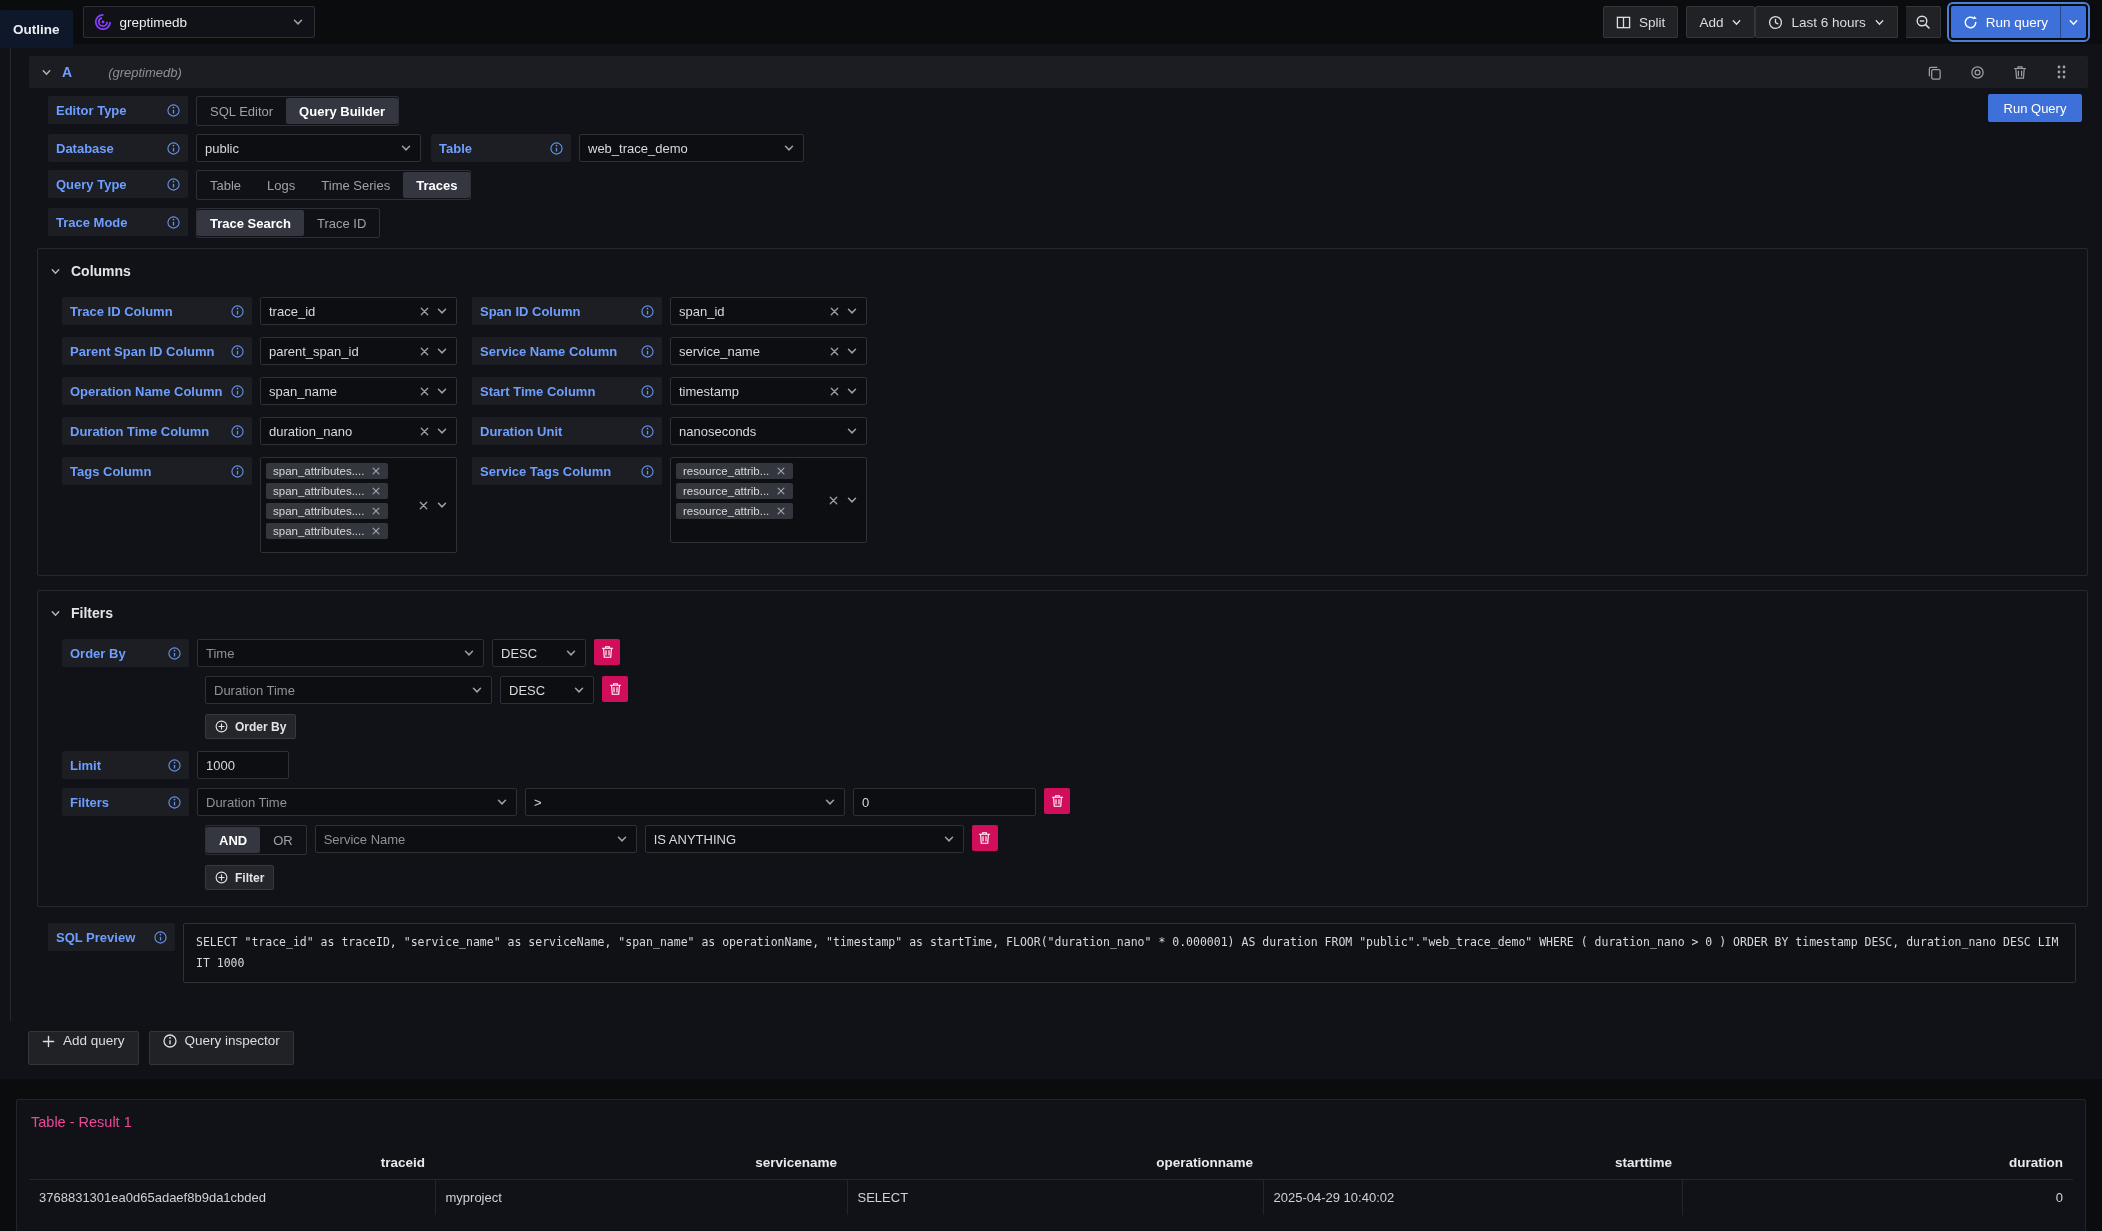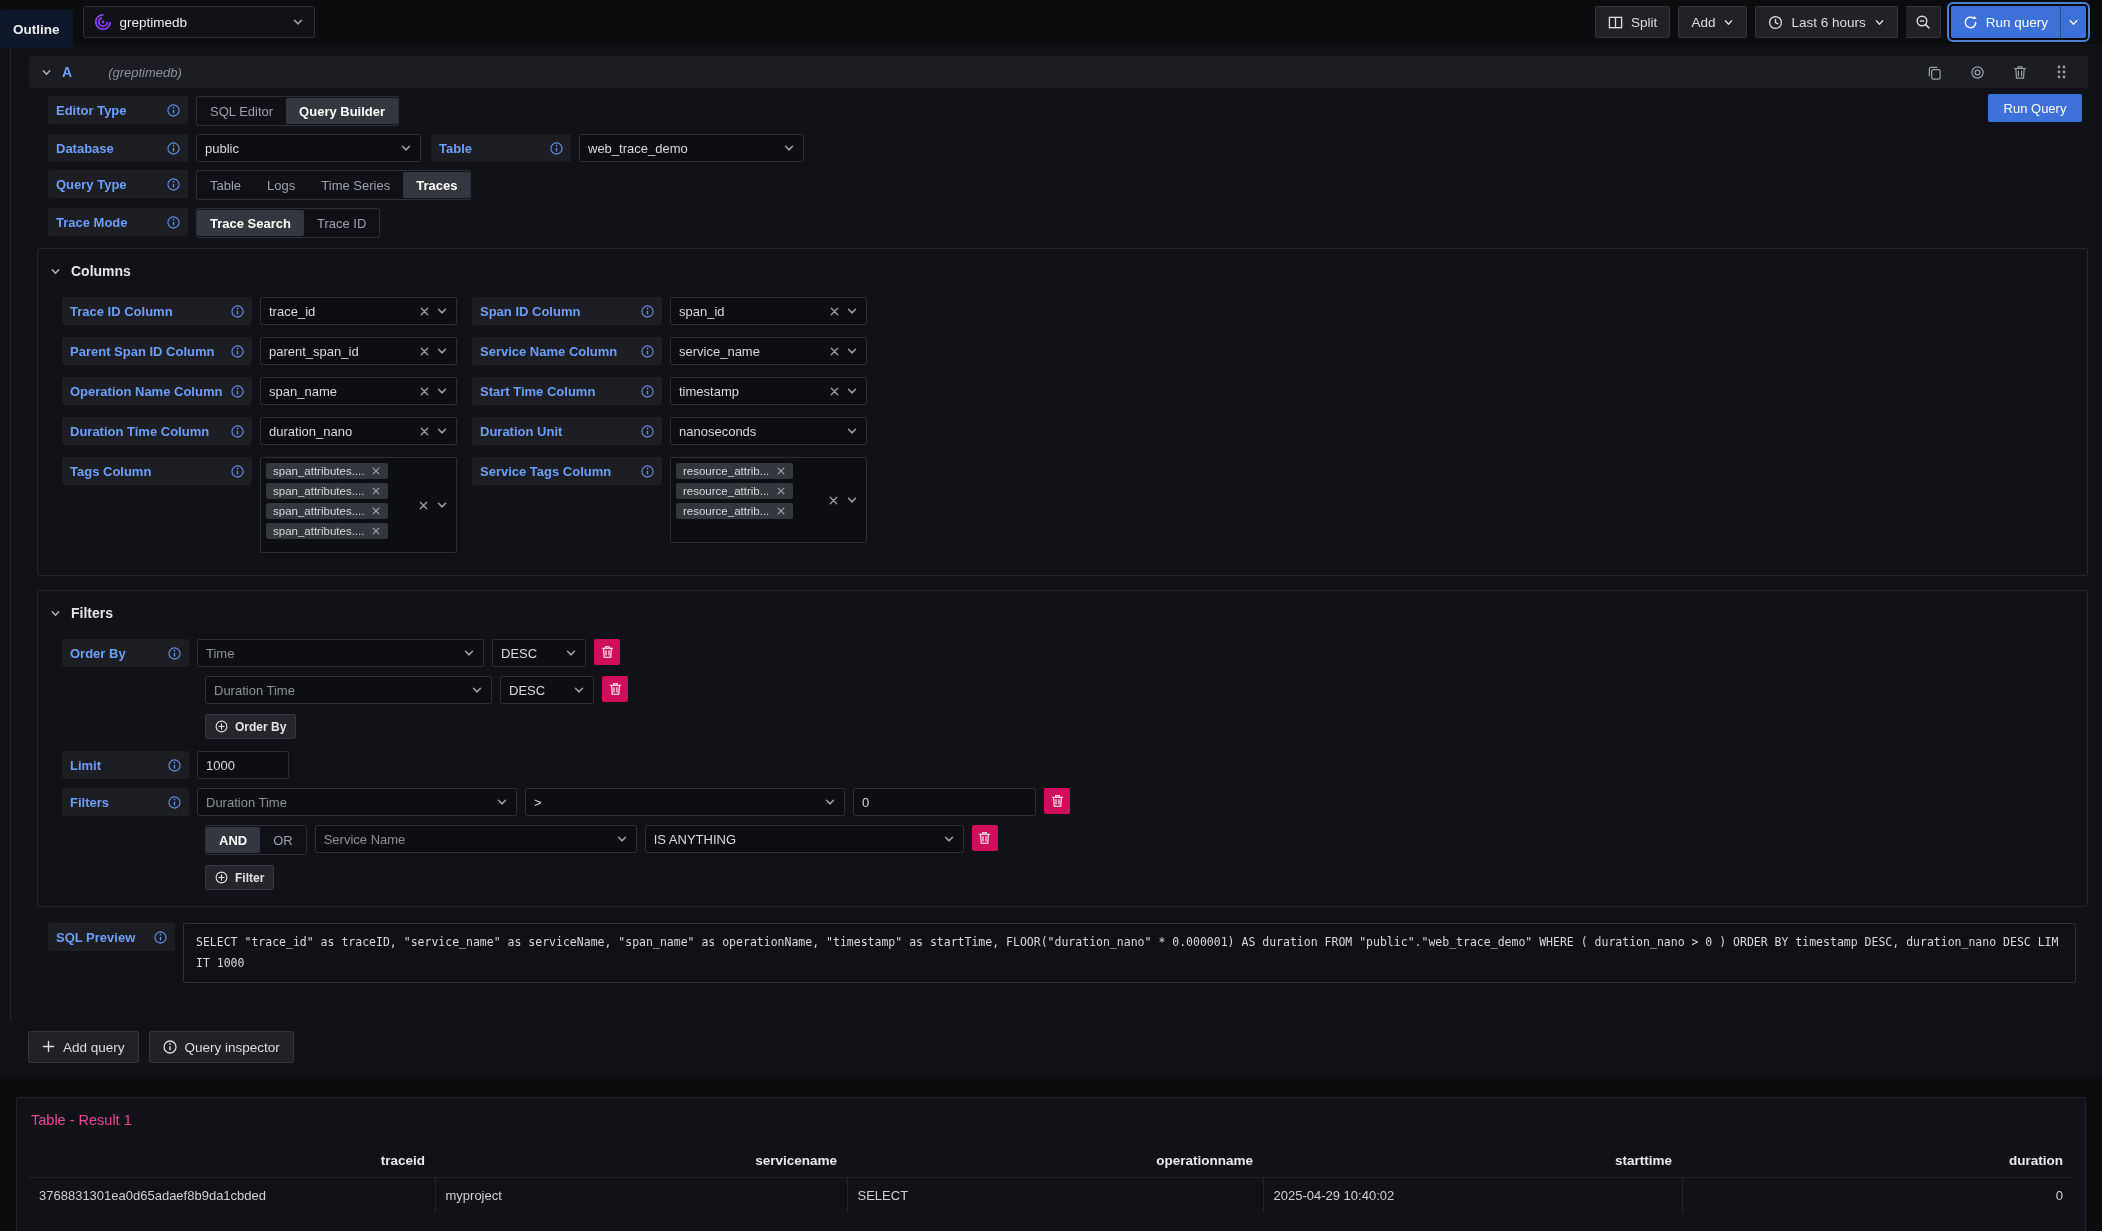--- a/index.html
+++ b/index.html
@@ -7,21 +7,21 @@
   body { font-family:"Liberation Sans", sans-serif; color:#d8d9da; }
   .screen { position:relative; width:2102px; height:1231px; background:#0b0c0e; overflow:hidden; }
 
   
   .topbar { display:flex; align-items:center; height:44px; padding:0 10px 0 0; background:#0b0c0e; }
   .outline-btn { height:38px; margin-top:14px; display:flex; align-items:center; padding:0 13px; background:#0f172a; color:#eceef0; font-weight:bold; font-size:13.5px; border:none; border-radius:2px; cursor:pointer; }
   .ds-picker { margin-left:10px; width:232px; height:32px; display:flex; align-items:center; gap:8px; padding:0 10px; background:#111217; border:1px solid #2e3036; border-radius:2px; color:#eceef0; font-size:13.5px; font-weight:500; cursor:pointer; }
   .ds-picker .spacer { flex:1; }
   .tb-spacer { flex:1; }
   .tb-btn { height:32px; display:flex; align-items:center; gap:8px; padding:0 12px; background:#202226; border:1px solid #34363c; border-radius:2px; color:#dcdde0; font-size:13.5px; font-weight:500; cursor:pointer; }
-  .tb-group { display:flex; margin-left:8px; }
+  .tb-group { display:flex; margin-left:0; }
   .tb-group .tb-btn { border-radius:0; border-left-width:0; }
   .tb-group .tb-btn:first-child { border-radius:2px 0 0 2px; border-left-width:1px; }
   .tb-group .tb-btn:last-child { border-radius:0 2px 2px 0; }
   .tb-btn + .tb-btn, .tb-btn + .run-split, .ds-picker + .tb-btn { margin-left:8px; }
   .run-split { display:flex; margin-left:10px; margin-right:6px; border-radius:2px; outline:2px solid #4d7fd6; outline-offset:2px; }
   .run-main { height:32px; display:flex; align-items:center; gap:8px; padding:0 12px; background:#3d71d9; border:none; border-radius:2px 0 0 2px; color:#ffffff; font-size:13.5px; font-weight:500; cursor:pointer; }
   .run-caret { width:26px; height:32px; display:flex; align-items:center; justify-content:center; background:#3d71d9; border:none; border-left:1px solid rgba(0,0,0,.35); border-radius:0 2px 2px 0; color:#fff; cursor:pointer; }
   .icon { display:inline-flex; align-items:center; justify-content:center; flex:none; }
 
   
@@ -67,21 +67,21 @@
   .ms-icons { display:flex; align-items:center; gap:7px; align-self:center; color:#9da1a7; }
 
   .trash-btn { width:26px; height:26px; margin-left:8px; background:#d10e5c; border:none; border-radius:2px; display:flex; align-items:center; justify-content:center; cursor:pointer; flex:none; }
   .ghost-btn { height:25px; display:inline-flex; align-items:center; gap:7px; background:#24262c; border:1px solid #36383f; border-radius:2px; padding:0 9px; color:#e3e4e6; font-size:12px; font-weight:bold; cursor:pointer; }
   .indent-185 { margin-left:143px; }
 
   .sql-row { display:flex; align-items:flex-start; margin:16px 0 26px 11px; }
   .sql-box { flex:1; margin-left:8px; margin-right:12px; background:#101115; border:1px solid #2f3136; border-radius:2px; padding:8px 12px; font-family:"DejaVu Sans Mono", monospace; font-size:11.5px; line-height:21px; color:#d8d9da; word-break:break-all; }
 
   .footer-actions { display:flex; gap:10px; margin:10px 0 0 28px; }
-  .fa-btn { height:32px; display:inline-flex; align-items:flex-start; gap:8px; background:#202226; border:1px solid #34363c; border-radius:2px; padding:8px 13px; color:#dcdde0; font-size:13.5px; font-weight:500; cursor:pointer; }
+  .fa-btn { height:32px; display:inline-flex; align-items:flex-end; gap:8px; background:#202226; border:1px solid #34363c; border-radius:2px; padding:16px 13px; color:#dcdde0; font-size:13.5px; font-weight:500; cursor:pointer; }
 
   
   .results-panel { margin:20px 16px 0 16px; background:#111217; border:1px solid #22242a; border-radius:2px; padding:12px 12px 0 12px; height:160px; overflow:hidden; }
   .results-title { font-size:14.5px; font-weight:normal; color:#ec4899; padding:2px 0 16px 2px; }
   table.results { width:100%; border-collapse:collapse; table-layout:fixed; }
   table.results th { text-align:right; font-size:13.5px; font-weight:bold; color:#e9eaec; padding:9px 10px; cursor:pointer; }
   table.results td { font-size:13px; color:#cfd1d4; padding:10px 10px; border-top:1px solid #23252b; border-right:1px solid #23252b; white-space:nowrap; overflow:hidden; }
   table.results td:last-child { border-right:none; }
   .col-right { text-align:right !important; }
   td.trace-link { color:#6e9fff; cursor:pointer; }

